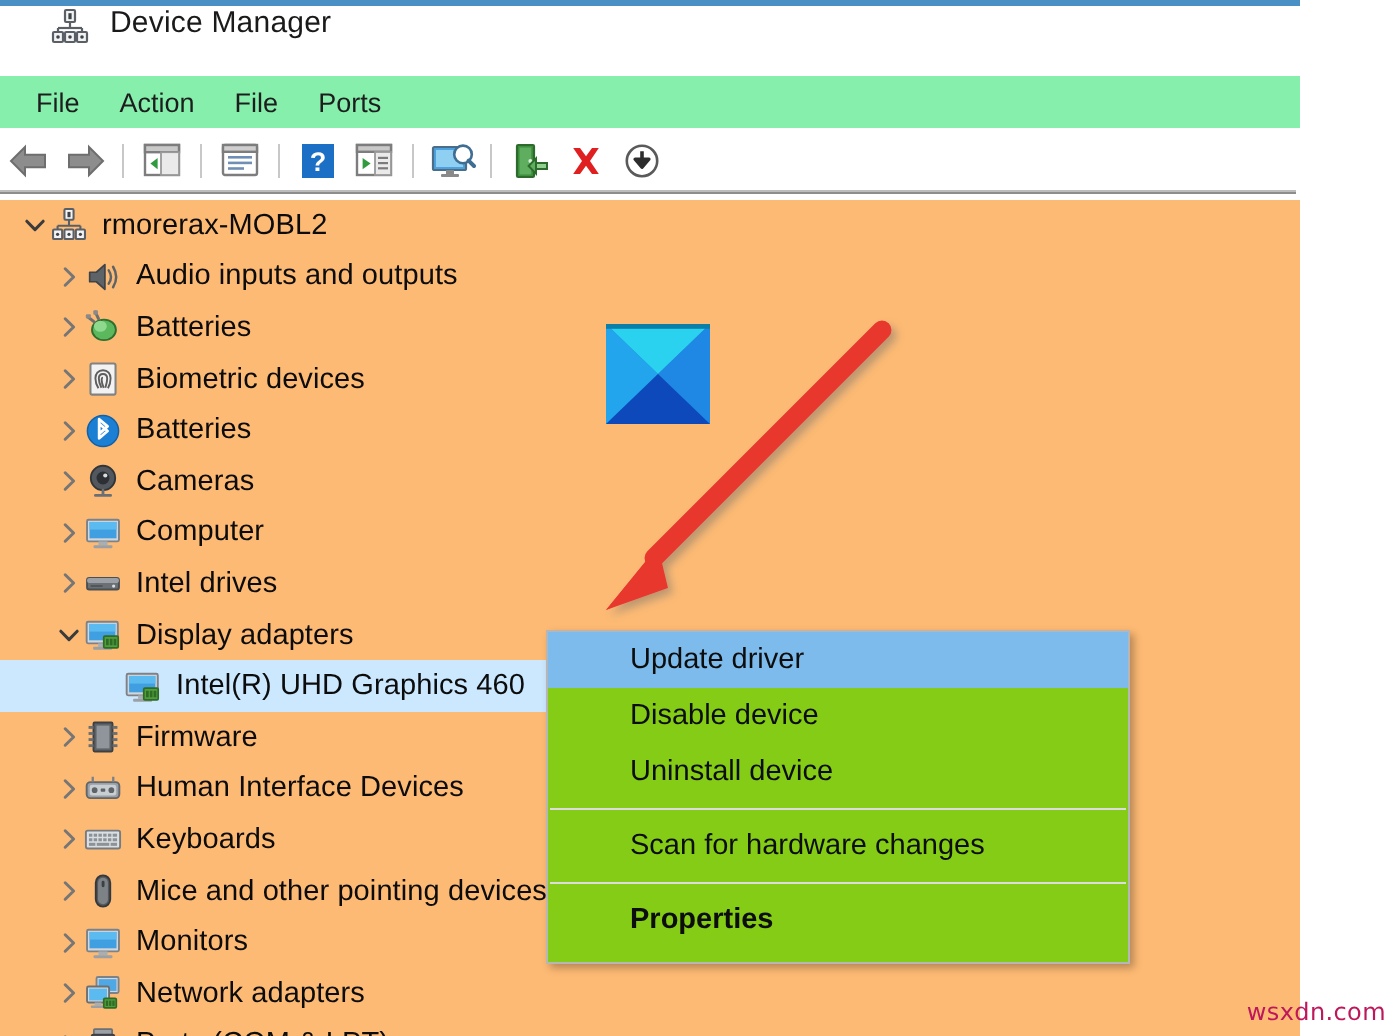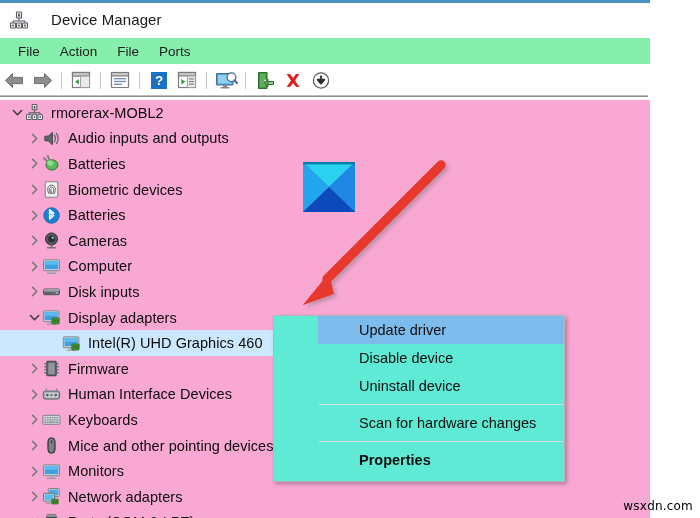--- a/index.html
+++ b/index.html
@@ -13,22 +13,22 @@
   
   #window{
     position:absolute;left:0;top:0;width:700px;height:518px;background:#fff;
   }
   #accent-line{
     position:absolute;left:0;top:0;width:650px;height:3px;background:#4a90c4;
   }
 
   
   #titlebar{
-    position:absolute;left:0;top:3px;width:650px;height:33px;
-    background:#fff;display:flex;align-items:center;gap:12px;
+    position:absolute;left:16px;top:3px;width:650px;height:33px;
+    background:#fff;display:flex;
   }
   #title-icon{
     margin-left:9px;width:20px;height:20px;position:relative;flex:none;
   }
   #title-text{
     margin-left:10px;font-size:15px;color:#1a1a1a;letter-spacing:0.1px;
   }
 
   
   #menubar{
@@ -53,21 +53,21 @@
     width:26px;height:24px;margin:0 1px;display:flex;align-items:center;
     justify-content:center;flex:none;position:relative;
   }
   .tb-sep{
     width:1px;height:17px;background:#c8c8c8;margin:0 5px;flex:none;
   }
 
   
   #tree{
     position:absolute;left:0;top:100px;width:650px;height:418px;
-    background:#f9a8d4;overflow:hidden;
+    background:#fdba74;overflow:hidden;
   }
   .row{
     position:relative;height:25.6px;display:flex;align-items:center;
     white-space:nowrap;
   }
   .twisty{
     width:15px;height:15px;flex:none;position:relative;
   }
   .twisty svg{display:block;}
   .node-icon{
@@ -93,37 +93,37 @@
 
   
   #arrow{
     position:absolute;left:285px;top:155px;width:175px;height:160px;z-index:35;
     pointer-events:none;
   }
 
   
   #ctxmenu{
     position:absolute;left:273px;top:315px;width:292px;height:167px;
-    background:#5eead4;border:1px solid #b6b6b6;
+    background:#84cc16;border:1px solid #b6b6b6;
     box-shadow:2px 2px 4px rgba(0,0,0,0.28);
-    z-index:40;box-sizing:border-box;padding-left:44px;
+    z-index:40;box-sizing:border-box;
   }
   .ctx-item{
     height:28px;display:flex;align-items:center;padding-left:41px;
     font-size:14.5px;color:#0d0d0d;cursor:default;box-sizing:border-box;
   }
   .ctx-item.highlight{background:#7cbbec;}
   .ctx-item.bold{font-weight:bold;}
   .ctx-sep{
     height:1px;background:#dcdcdc;margin:4px 1px 4px 1px;
   }
 
   
   #watermark{
-    position:absolute;right:7px;bottom:5px;font-size:12px;color:#000000;
+    position:absolute;right:7px;bottom:5px;font-size:12px;color:#be185d;
     font-family:"DejaVu Sans",sans-serif;z-index:60;letter-spacing:0.2px;
   }
 </style>
 </head>
 <body>
 
 <div id="window">
 
   <div id="accent-line"></div>
 
@@ -403,21 +403,21 @@
             </svg>
         </div>
         <div class="node-icon">
           <svg width="19" height="19" viewBox="0 0 20 20">
             <rect x="1.6" y="7.4" width="16.8" height="6" rx="1.2" fill="#6b7075" stroke="#4a4f54" stroke-width="1"></rect>
             <rect x="1.6" y="7.4" width="16.8" height="2.6" rx="1.2" fill="#9aa0a6"></rect>
             <circle cx="15.6" cy="11.6" r="0.85" fill="#d8dde1"></circle>
             <rect x="3.4" y="11.1" width="6.5" height="1" rx="0.4" fill="#51565b"></rect>
           </svg>
         </div>
-        <div class="node-label">Disk inputs</div>
+        <div class="node-label">Intel drives</div>
       </div>
     </div>
 
     <div class="row lvl1">
       <div class="inner">
         <div class="twisty">
           <svg width="15" height="15" viewBox="0 0 15 15">
               <path d="M3.4 5.6 L7.5 9.8 L11.6 5.6" stroke="#3b3b3b" stroke-width="1.5" fill="none" stroke-linecap="round" stroke-linejoin="round"></path>
             </svg>
         </div>

